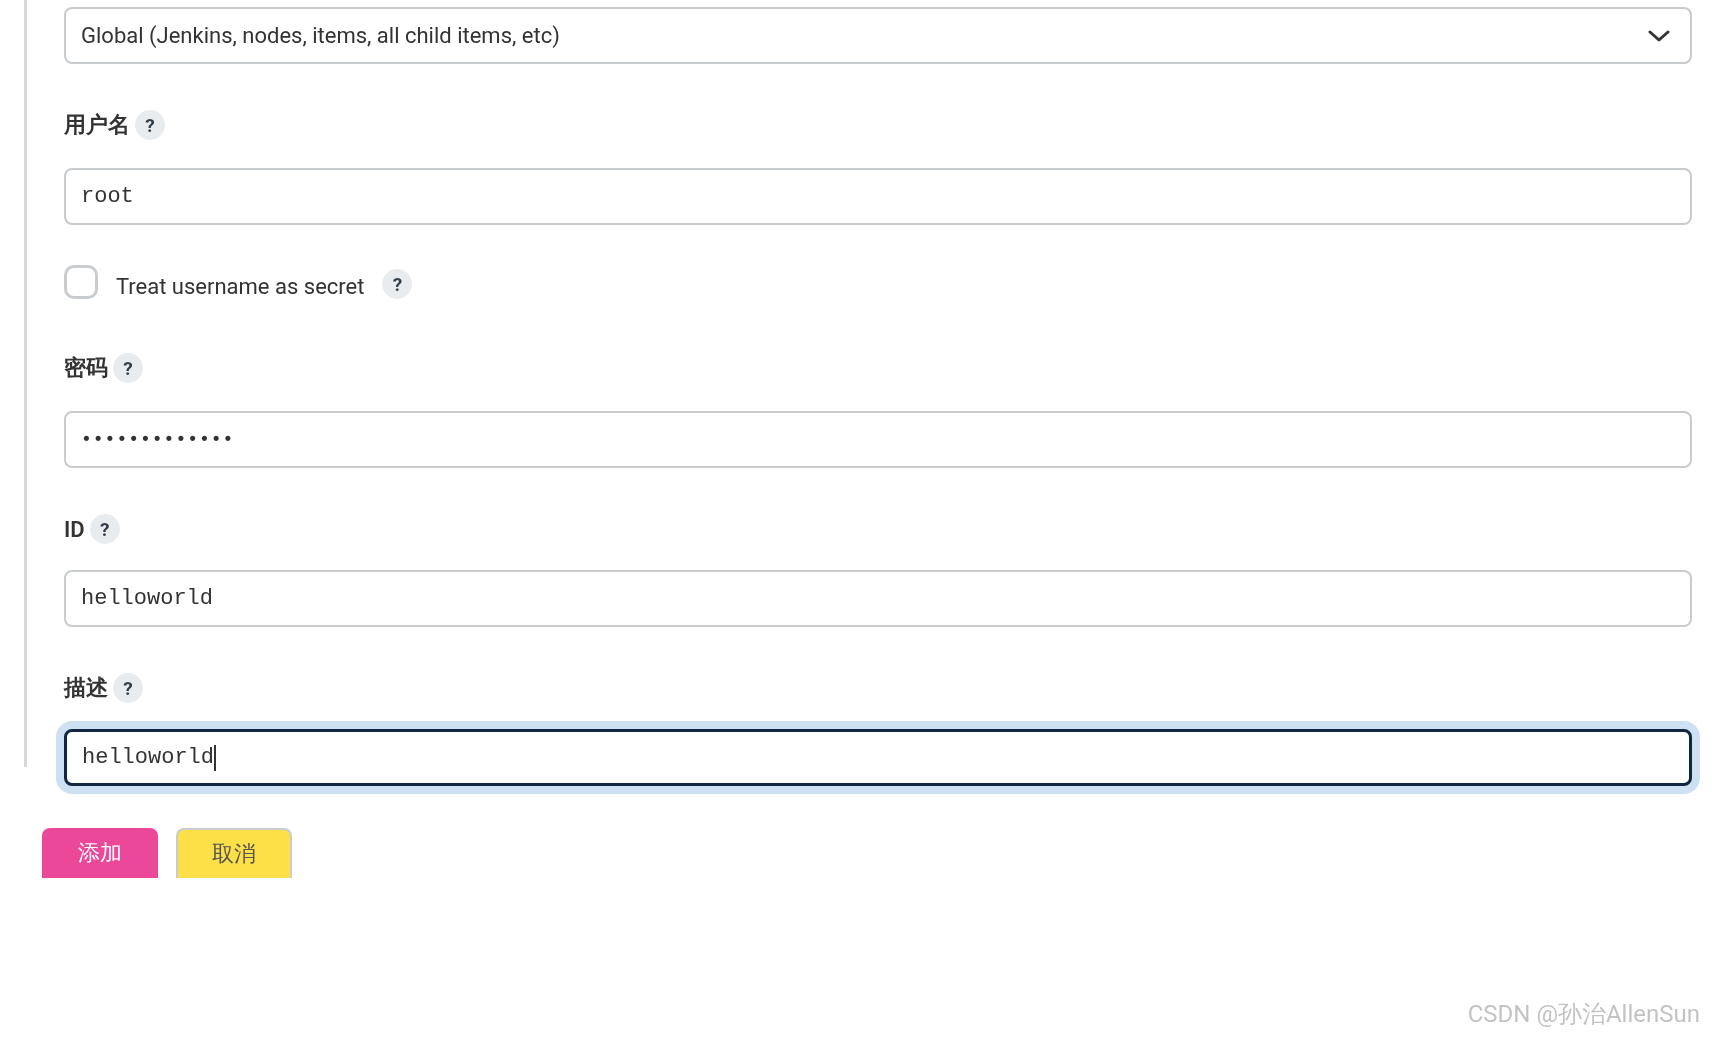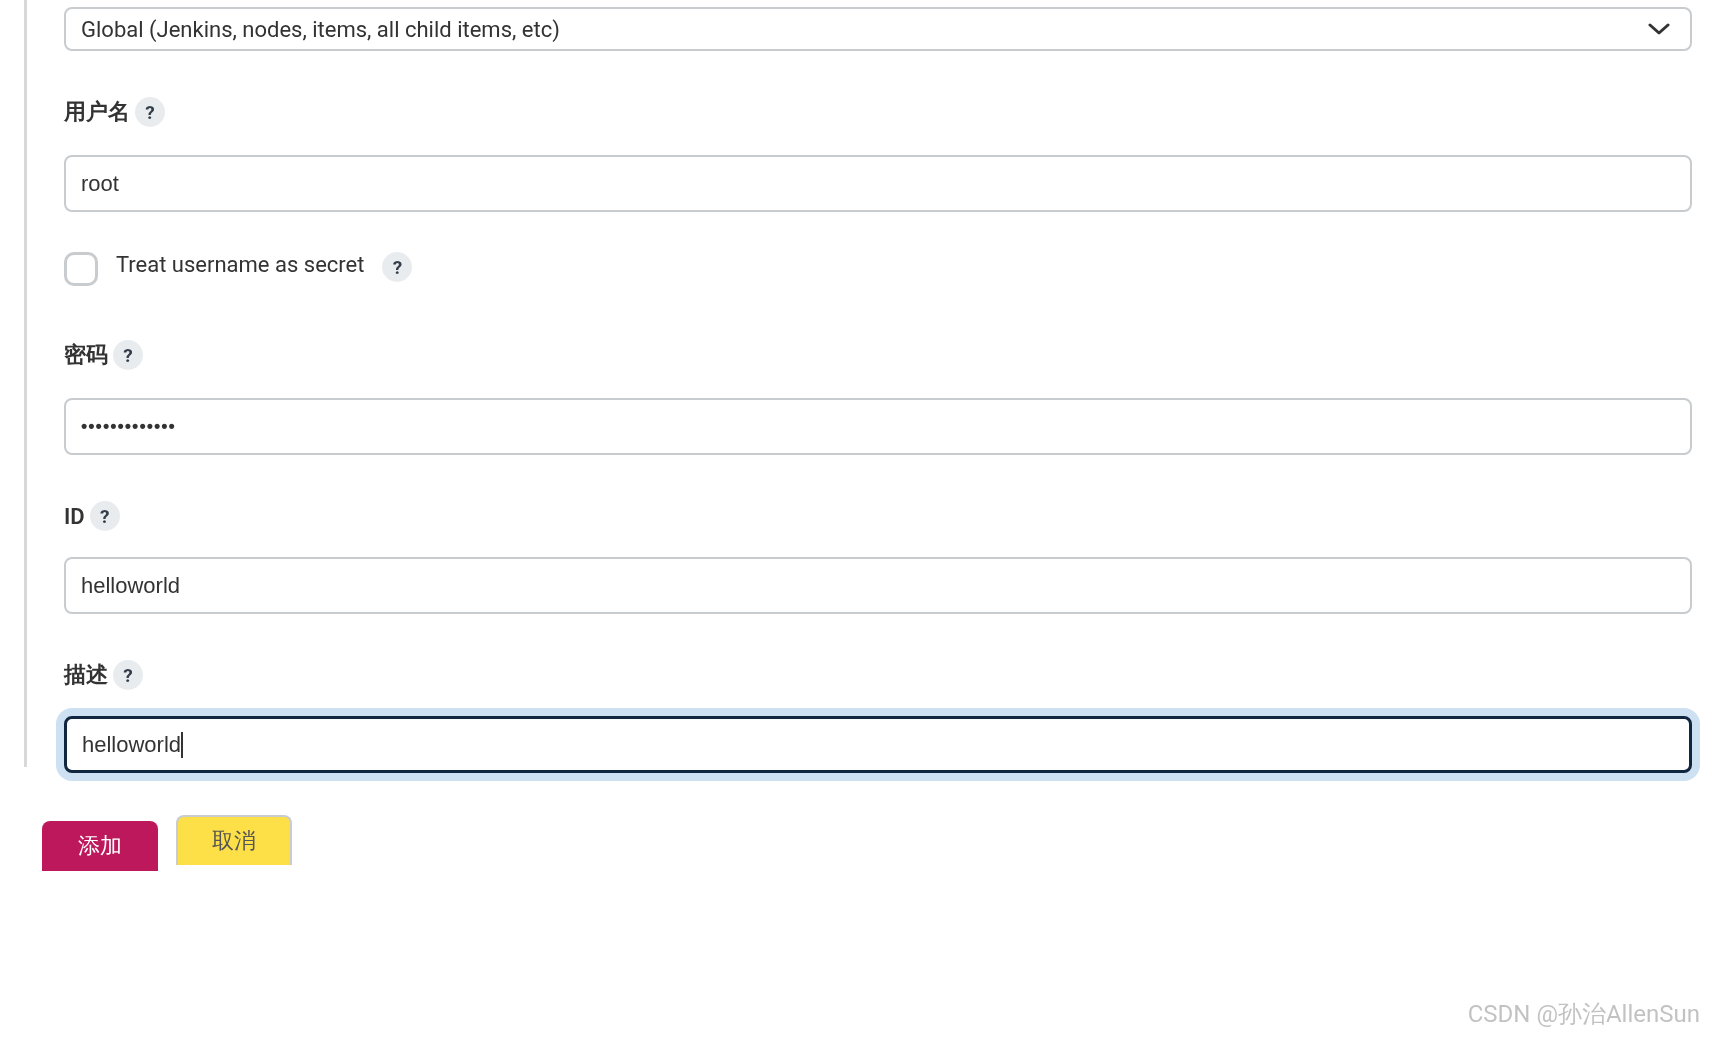--- a/index.html
+++ b/index.html
@@ -35,21 +35,21 @@
     }
     .form-group.tight {
       margin-bottom: 40px;
     }
     .select-wrapper {
       position: relative;
       width: 100%;
     }
     .select-box {
       width: 100%;
-      height: 44px;
+      height: 57px;
       border: 2px solid #c8cccf;
       border-radius: 8px;
       background: #ffffff;
       padding: 0 50px 0 15px;
       font-size: 22px;
       color: #333333;
       display: flex;
       align-items: center;
       cursor: pointer;
     }
@@ -96,29 +96,29 @@
     .text-input {
       width: 100%;
       height: 57px;
       border: 2px solid #c8cccf;
       border-radius: 8px;
       background: #ffffff;
       padding: 0 15px;
       font-size: 22px;
       color: #333333;
       outline: none;
-      font-family: Liberation Sans, sans-serif;
+      font-family: Liberation Mono, monospace;
     }
     .text-input.focused {
       border: 3px solid #11263f;
       box-shadow: 0 0 0 8px #cde1f3;
     }
     .checkbox-row {
       display: flex;
-      align-items: flex-start;
+      align-items: flex-end;
       gap: 18px;
       margin-bottom: 54px;
     }
     .checkbox-box {
       width: 34px;
       height: 34px;
       border: 3px solid #c8cccf;
       border-radius: 10px;
       background: #ffffff;
       cursor: pointer;
@@ -147,23 +147,22 @@
       font-size: 22px;
       font-weight: 500;
       cursor: pointer;
       display: inline-flex;
       align-items: center;
       justify-content: center;
       border: none;
       min-width: 116px;
     }
     .btn-primary {
-      background: #be185d;
+      background: #ec4899;
       color: #ffffff;
-      margin-top: 6px;
     }
     .btn-secondary {
       background: #fde047;
       color: #555555;
       border: 2px solid #c8cccf;
       border-bottom: none;
     }
     .watermark {
       position: fixed;
       bottom: 8px;

